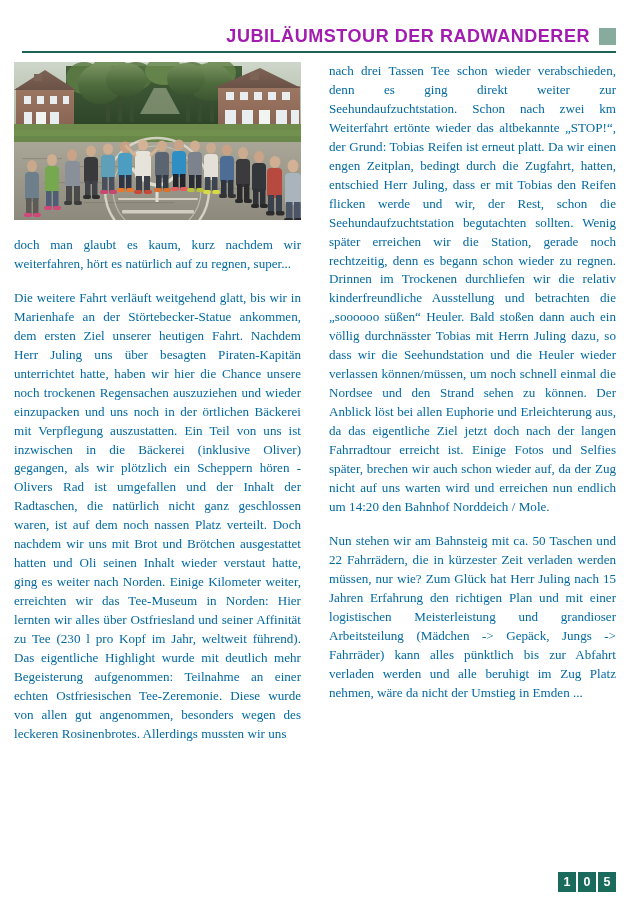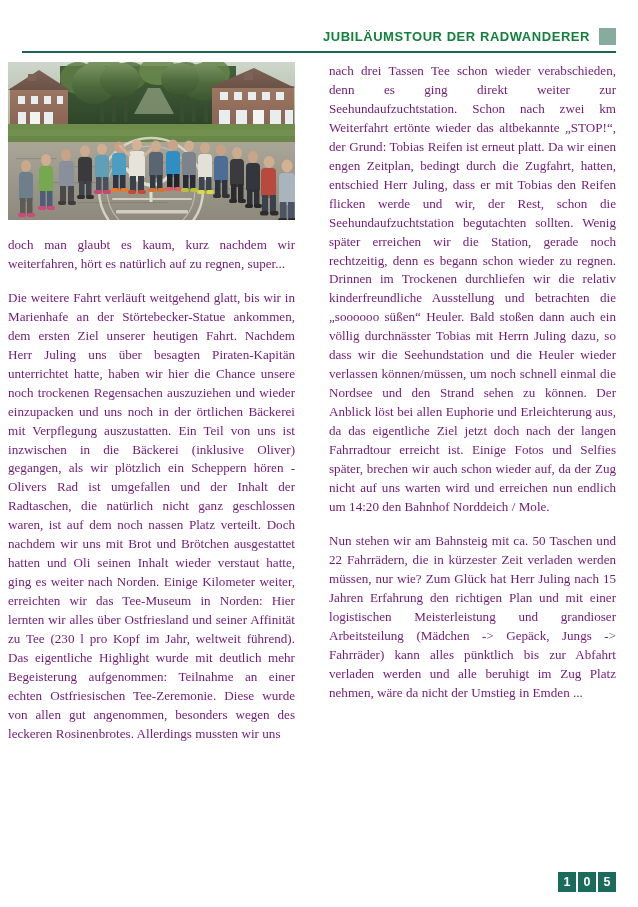--- a/index.html
+++ b/index.html
@@ -35,23 +35,23 @@
   .running-head-inner {
     display: flex;
     align-items: center;
     justify-content: flex-end;
     gap: 9px;
     height: 24px;
   }
   .running-head-title {
     font-family: "Liberation Sans", "DejaVu Sans", sans-serif;
     font-weight: bold;
-    font-size: 13px;
+    font-size: 18px;
     letter-spacing: 0.55px;
-    color: #15803d;
+    color: #a21caf;
     text-transform: uppercase;
     white-space: nowrap;
     line-height: 1;
   }
   .running-head-square {
     width: 17px;
     height: 17px;
     background: #87ac9d;
     flex: 0 0 auto;
   }
@@ -63,40 +63,40 @@
     height: 1.6px;
     background: #1b6353;
   }
 
   
   .col {
     position: absolute;
     top: 62px;
     width: 287px;
   }
-  .col-left  { left: 8px; }
+  .col-left  { left: 14px; }
   .col-right { left: 329px; }
 
   
   .photo {
     position: relative;
     width: 287px;
     height: 158px;
     margin-bottom: 16px;
     overflow: hidden;
     background: #b9c4a9;
   }
   .photo svg { display: block; width: 100%; height: 100%; }
 
   
   p.body {
     margin: 0 0 15px 0;
     font-size: 13.1px;
     line-height: 18.95px;
-    color: #701a75;
+    color: #0369a1;
     text-align: justify;
     text-justify: inter-word;
     -webkit-hyphens: none;
     hyphens: none;
     word-spacing: 0.1px;
   }
   p.body:last-child { margin-bottom: 8px; }
 
   
   .folio {

